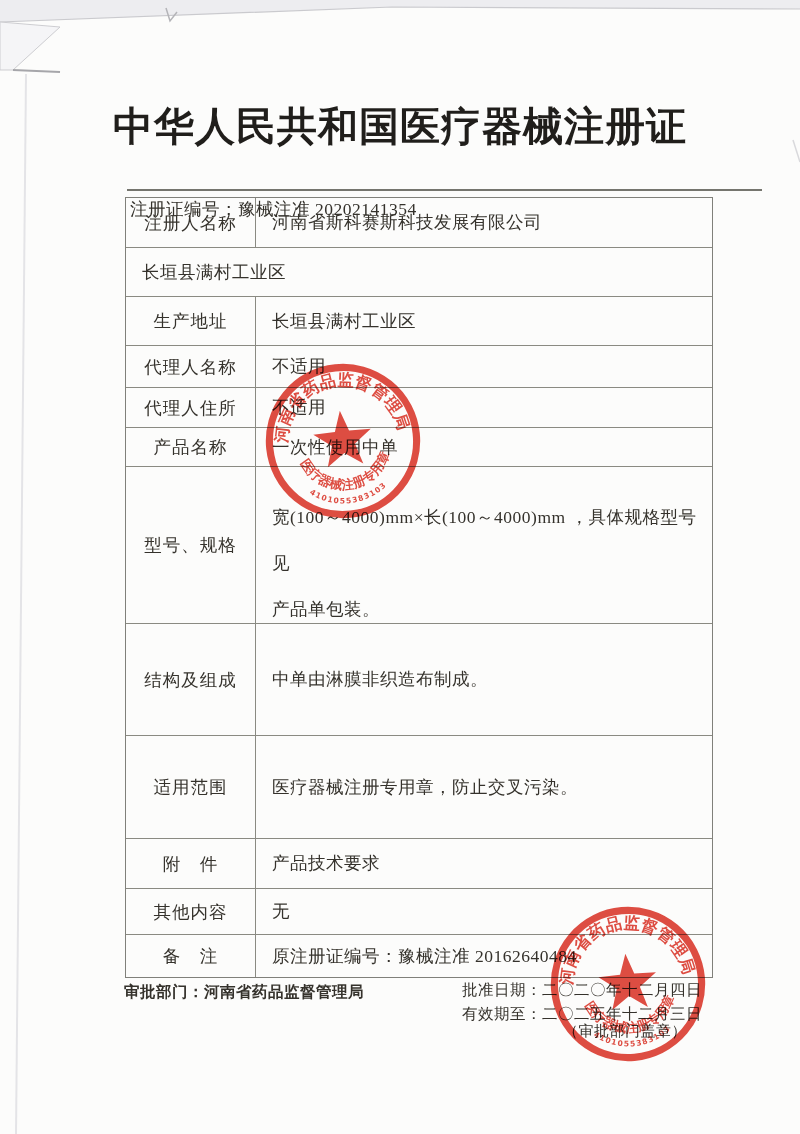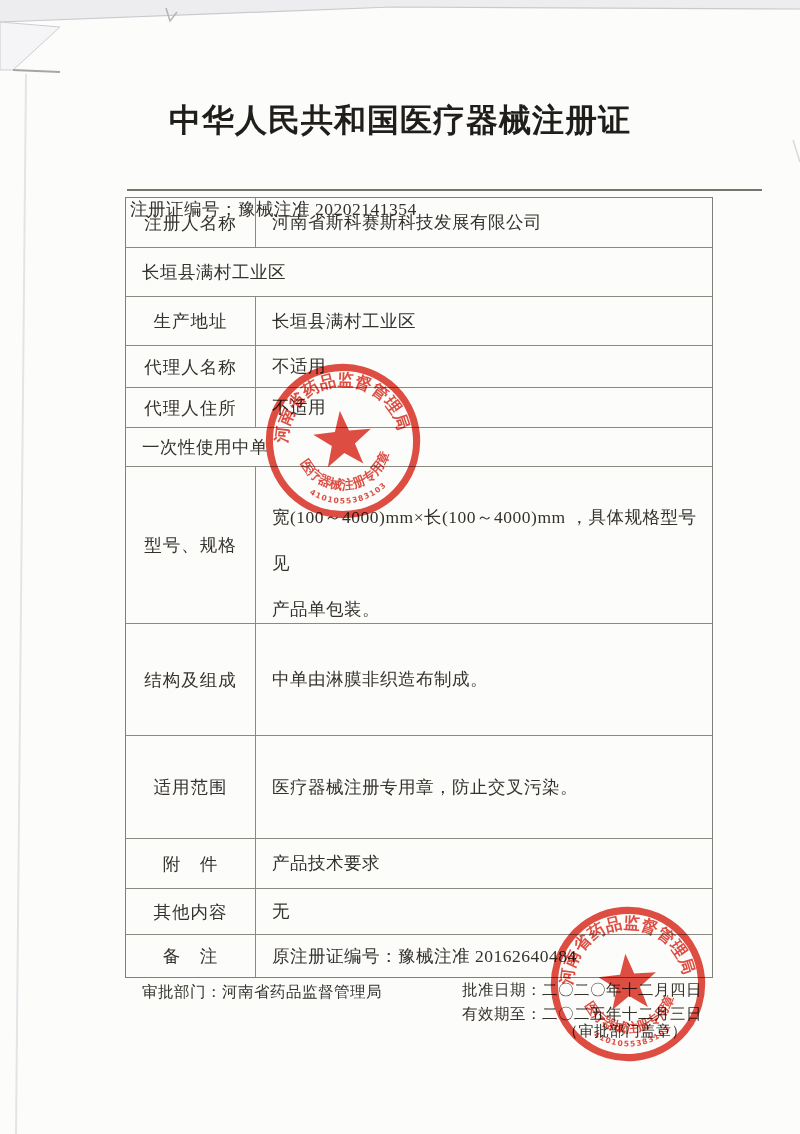--- a/index.html
+++ b/index.html
@@ -7,21 +7,21 @@
     width:800px; height:1134px; position:relative; overflow:hidden;
     background:#fbfbfa;
     font-family:"Liberation Serif","DejaVu Serif",serif;
     color:#35322c;
   }
   .page { position:absolute; inset:0; background:#fcfcfb; }
   .artifacts { position:absolute; left:0; top:0; pointer-events:none; }
 
   .title {
     position:absolute; top:99px; left:0; width:100%;
-    text-align:center; font-size:32px; font-weight:bold; letter-spacing:1px;
+    text-align:center; font-size:40px; font-weight:bold; letter-spacing:1px;
     font-family:"DejaVu Sans","Liberation Sans",sans-serif; color:#201e1b;
   }
   .regno { position:absolute; top:159px; left:130px; font-size:17.5px; letter-spacing:0.5px;margin-top:38px; }
 
   .toprule { position:absolute; top:189px; left:127px; width:635px; height:1.5px; background:#75756e; }
 
   .cert-table {
     position:absolute; top:197px; left:125px; width:588px;
     box-sizing:border-box; border:1.3px solid #80807a; border-top-width:1.1px;
   }
@@ -41,21 +41,21 @@
   .row:nth-child(3){height:49px} .row:nth-child(4){height:42px}
   .row:nth-child(5){height:40px} .row:nth-child(6){height:39px}
   .row:nth-child(7){height:157px} .row:nth-child(8){height:112px}
   .row:nth-child(9){height:103px} .row:nth-child(10){height:50px}
   .row:nth-child(11){height:46px} .row:nth-child(12){height:42px}
   .row:nth-child(7) .cell-value {
     align-items:flex-start; padding-top:27px; white-space:pre-line; line-height:46px;
   }
 
   .footer-item { position:absolute; font-size:15.5px; letter-spacing:0.5px; }
-  .f-dept  { left:142px; top:982px; }
+  .f-dept  { left:124px; top:982px;font-weight:bold; }
   .f-date  { left:462px; top:980px; }
   .f-valid { left:462px; top:1004px; }
   .f-note  { left:563px; top:1022px; font-size:15px; }
 
   .stamp { position:absolute; width:160px; height:160px; mix-blend-mode:multiply; opacity:0.9; }
   .stamp svg { width:100%; height:100%; overflow:visible; }
   .stamp-1 { left:263px; top:361px; transform:rotate(-6deg); }
   .stamp-2 { left:548px; top:904px; transform:rotate(-5deg); }
   .stamp text {
     font-family:"DejaVu Sans","Liberation Sans",sans-serif; font-weight:bold;
@@ -99,20 +99,21 @@
     </div>
     <div class="row">
       <div class="cell-label">代理人名称</div>
       <div class="cell-value">不适用</div>
     </div>
     <div class="row">
       <div class="cell-label">代理人住所</div>
       <div class="cell-value">不适用</div>
     </div>
     <div class="row">
+      <div class="cell-label">产品名称</div>
       <div class="cell-value">一次性使用中单</div>
     </div>
     <div class="row">
       <div class="cell-label">型号、规格</div>
       <div class="cell-value">宽(100～4000)mm×长(100～4000)mm ，具体规格型号见
 产品单包装。</div>
     </div>
     <div class="row">
       <div class="cell-label">结构及组成</div>
       <div class="cell-value">中单由淋膜非织造布制成。</div>

